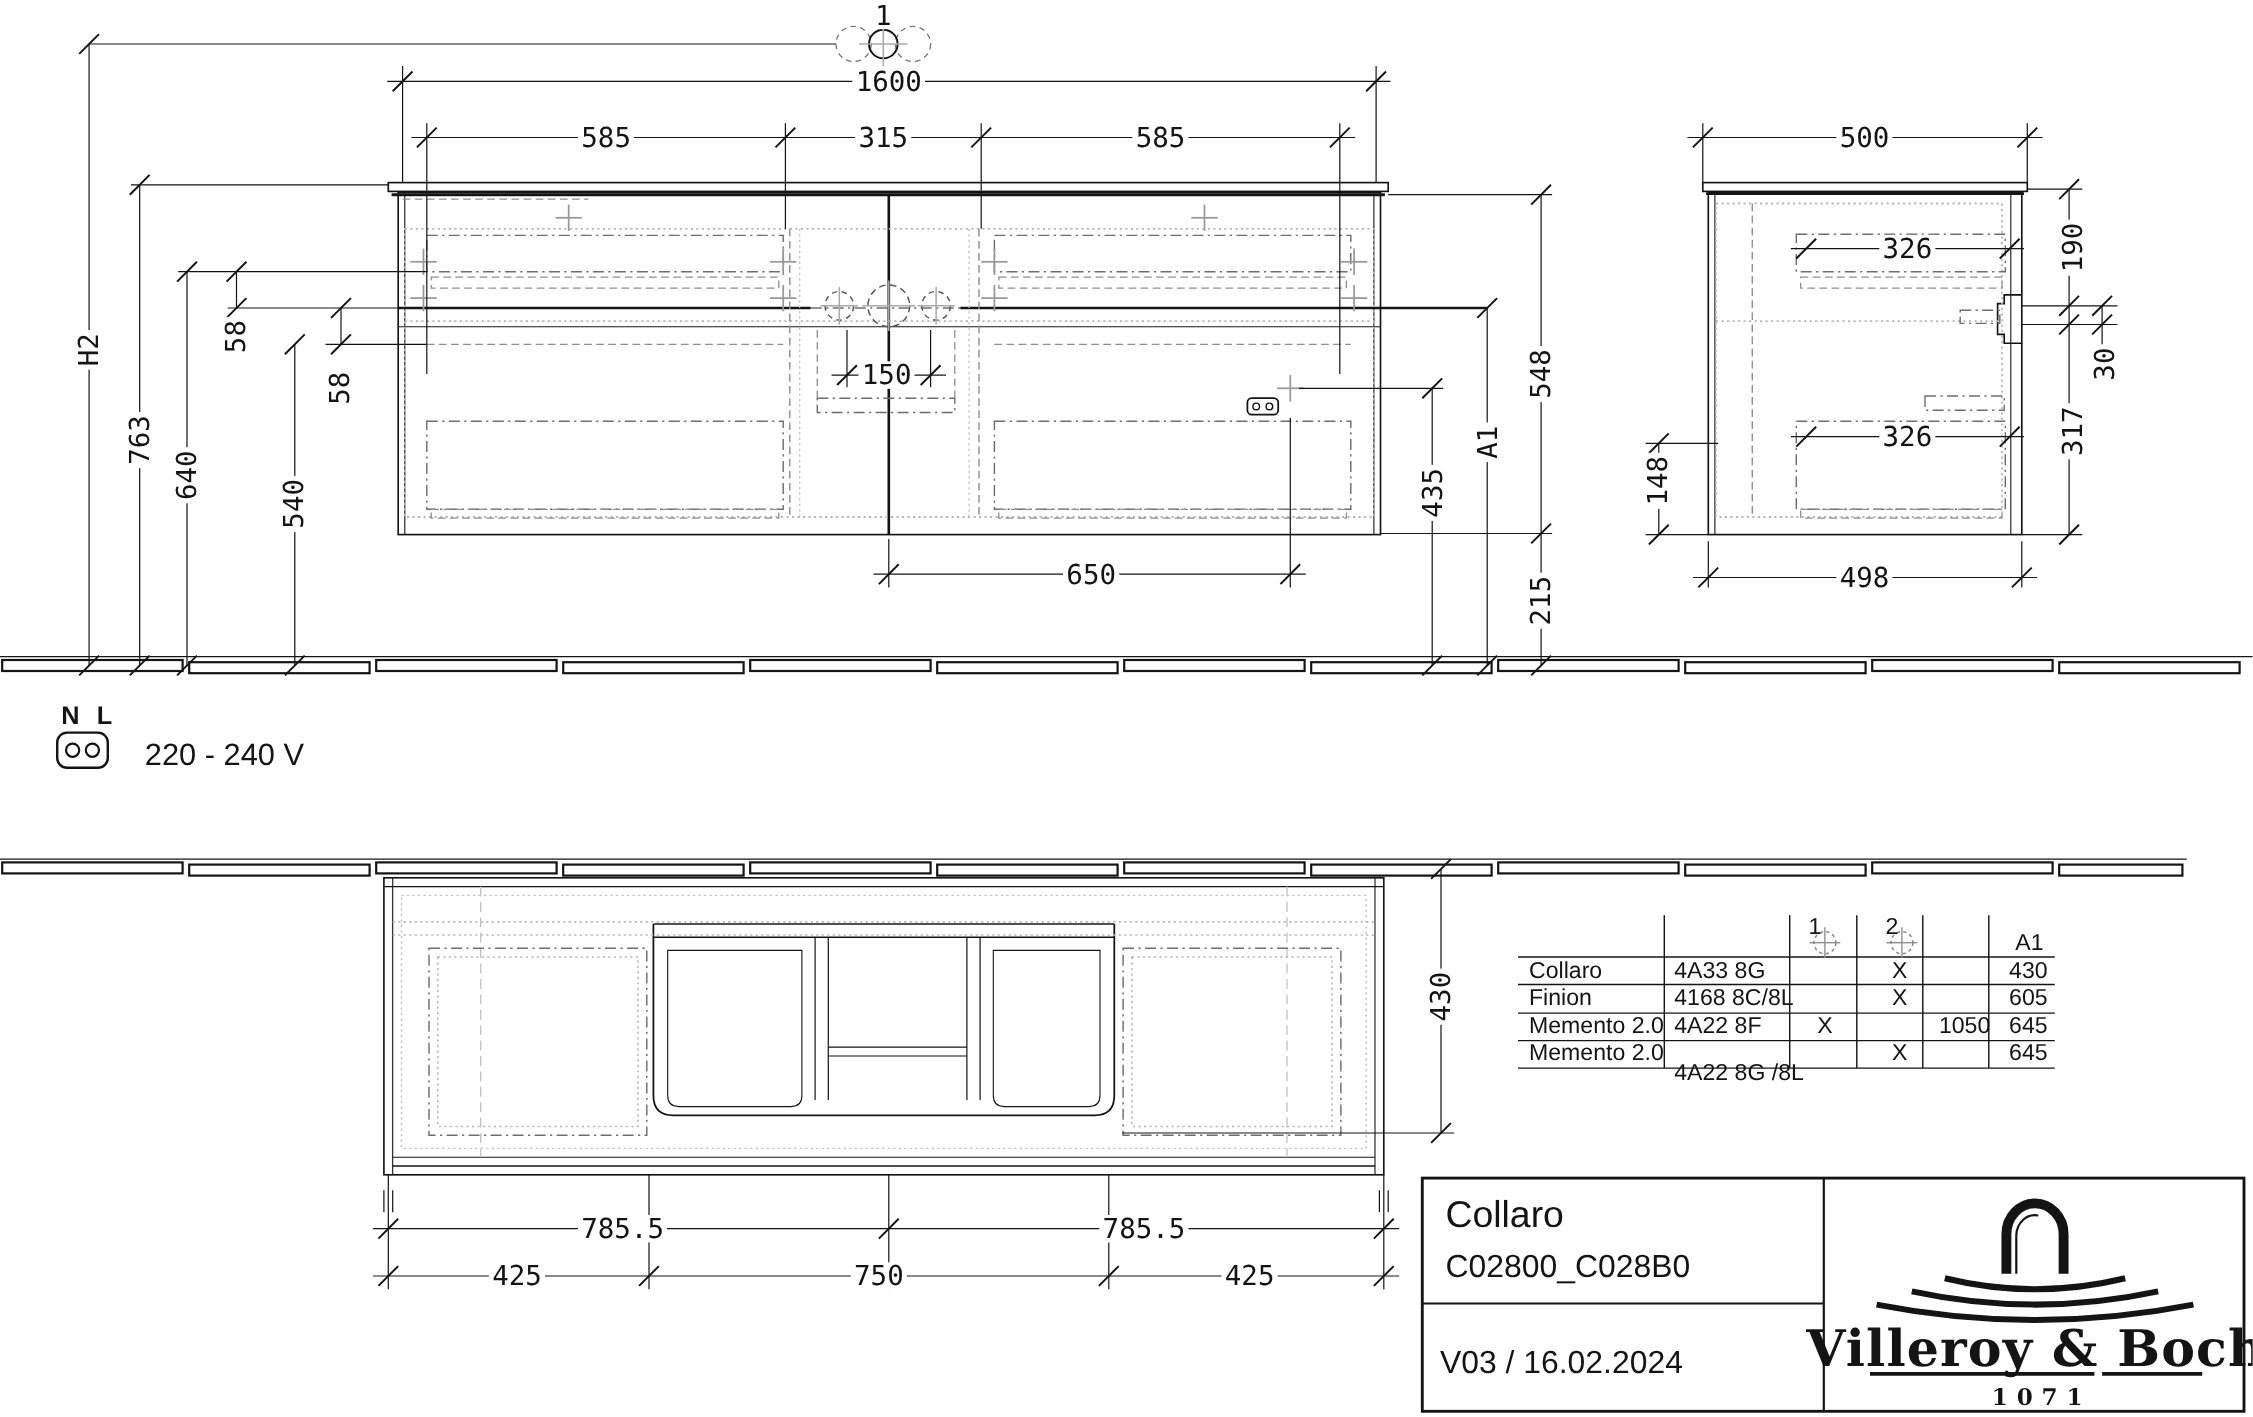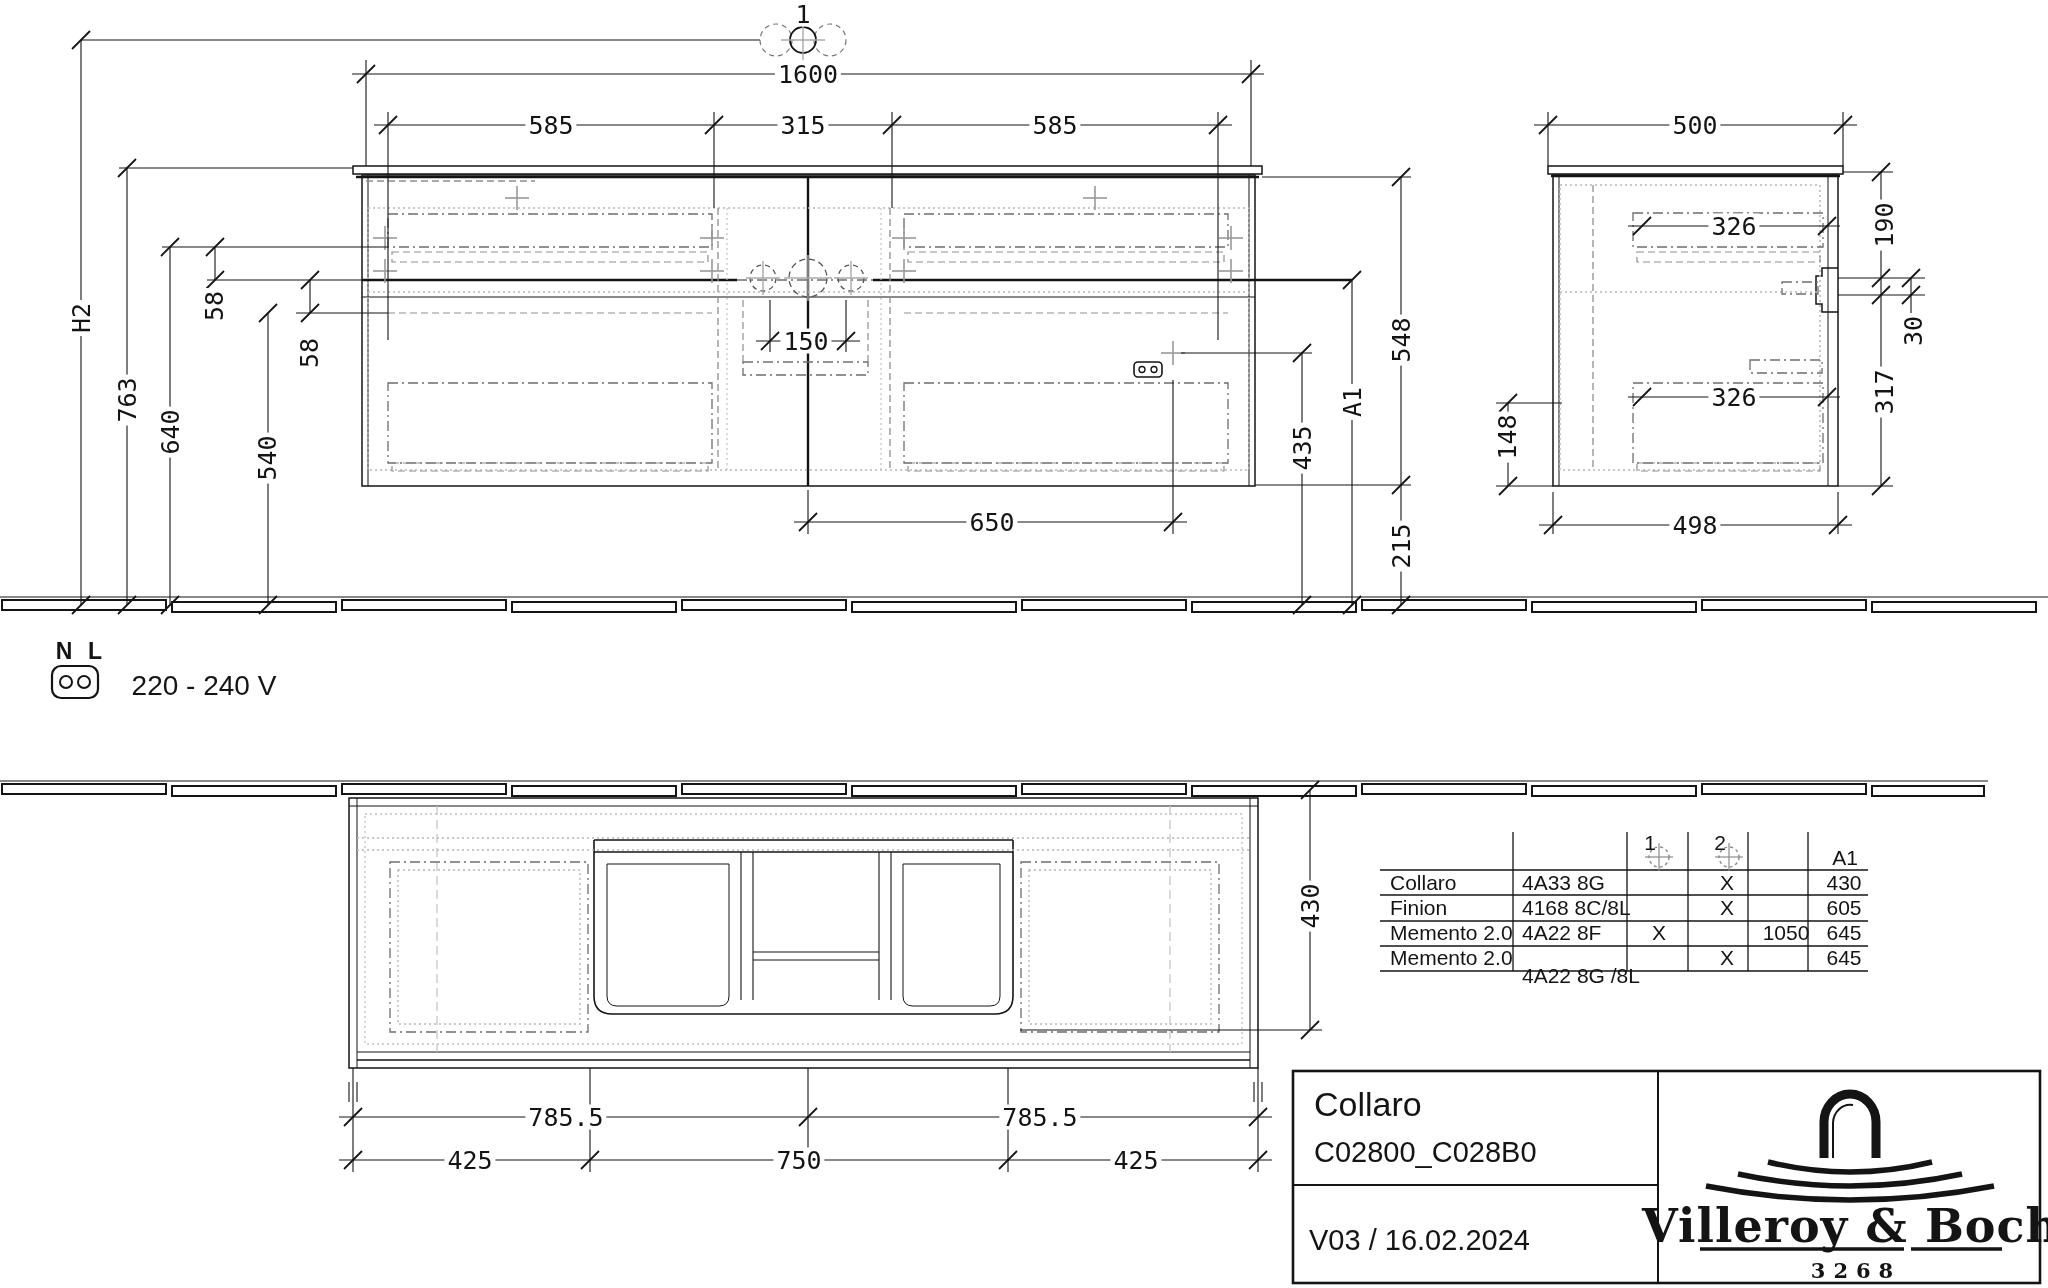--- a/index.html
+++ b/index.html
@@ -423,15 +423,15 @@
 <div class="lab tbl tl" style="left:1522px;top:958px;margin-top:18px;">4A22 8G /8L</div>
 <div class="lab tbl" style="left:1659px;top:958px;"></div>
 <div class="lab tbl" style="left:1727px;top:958px;">X</div>
 <div class="lab tbl" style="left:1786px;top:958px;"></div>
 <div class="lab tbl" style="left:1844px;top:958px;">645</div>
 
 <div class="lab sans tl big" style="left:1311px;top:1104px;background:transparent;">Collaro</div>
 <div class="lab sans tl mid" style="left:1311px;top:1152px;background:transparent;">C02800_C028B0</div>
 <div class="lab sans tl mid" style="left:1306px;top:1240px;background:transparent;">V03 / 16.02.2024</div>
 <div class="lab serif brand nolbg" style="left:1851px;top:1226px;">Villeroy &amp; Boch</div>
-<div class="lab serif year nolbg" style="left:1856px;top:1270px;">3268</div>
+<div class="lab serif year nolbg" style="left:1856px;top:1270px;">1071</div>
 
 </div>
 
 </body></html>

